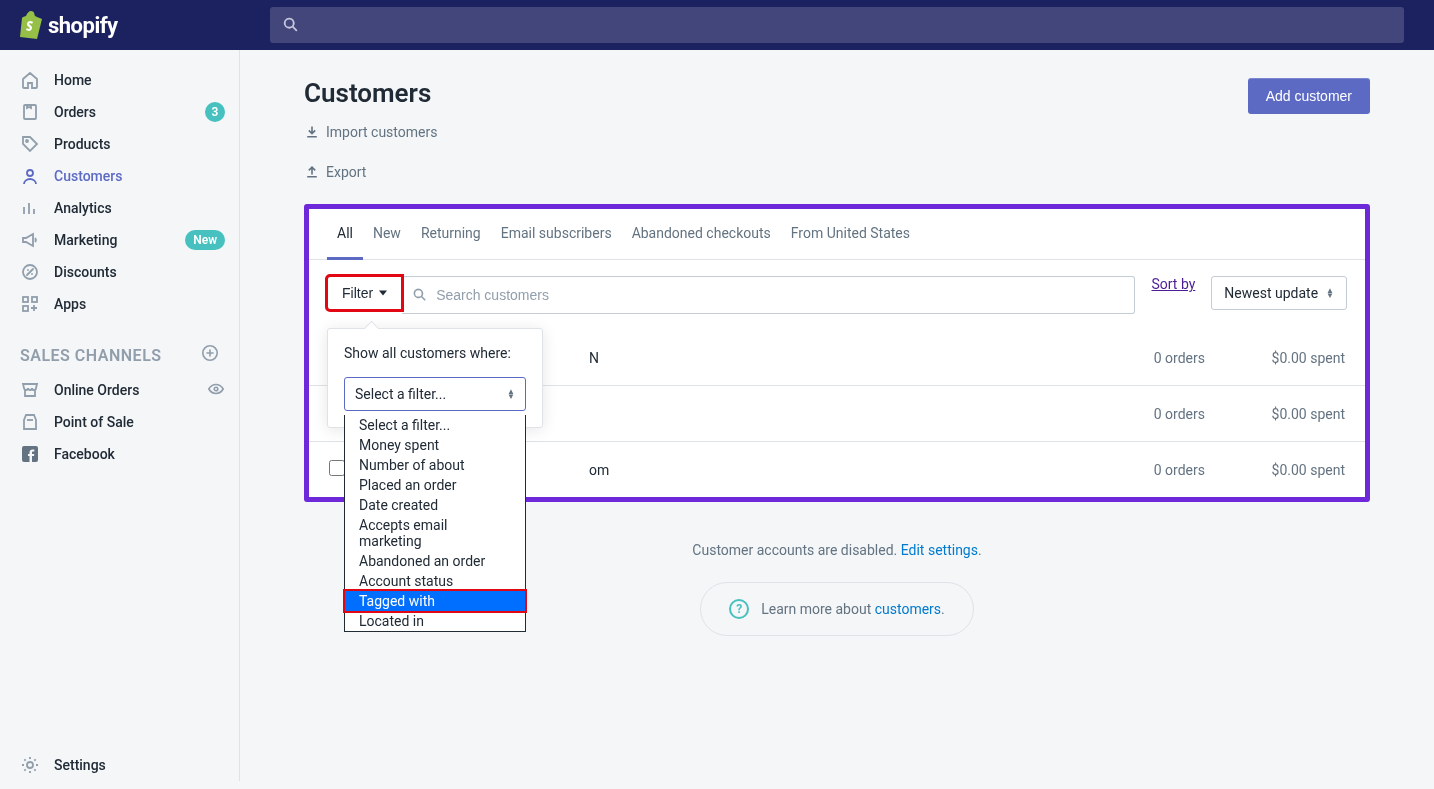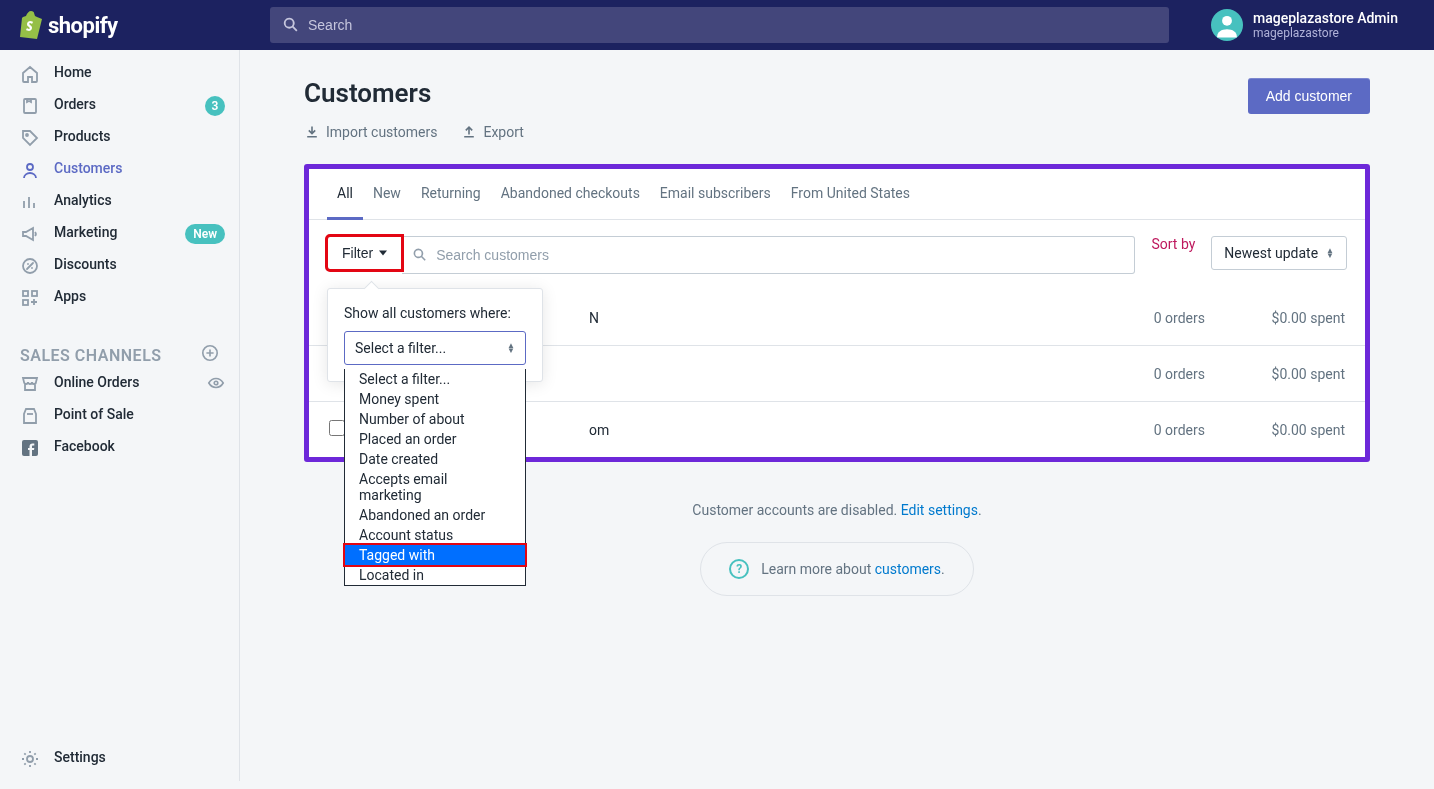--- a/index.html
+++ b/index.html
@@ -14,57 +14,57 @@
 .searchbar input { flex: 1; background: transparent; border: none; color: #fff; font-size: 14px; outline: none; }
 .searchbar input::placeholder { color: #c6c6dd; }
 .user-area { width: 235px; display: flex; align-items: center; gap: 10px; padding-left: 12px; }
 .avatar { width: 32px; height: 32px; border-radius: 50%; background: #47c1bf; display: flex; align-items: center; justify-content: center; }
 .user-names { color: #fff; }
 .user-primary { font-size: 14px; font-weight: 500; }
 .user-secondary { font-size: 12px; color: #b0b2d8; }
 
 .layout { display: flex; height: calc(100vh - 58px); }
 .sidebar { width: 240px; background: #f4f6f8; border-right: 1px solid #dfe3e8; padding-top: 14px; display: flex; flex-direction: column; }
-.nav-item { display: flex; align-items: flex-start; height: 32px; padding: 0 14px 0 20px; cursor: pointer; color: #212b36; gap: 14px; font-weight: 500; }
+.nav-item { display: flex; align-items: center; height: 32px; padding: 0 14px 0 20px; cursor: pointer; color: #212b36; gap: 14px; font-weight: 500; }
 .nav-item.active { color: #5c6ac4; }
 .nav-icon { width: 20px; height: 20px; display: flex; align-items: center; justify-content: center; color: #919eab; }
 .nav-item.active .nav-icon { color: #5c6ac4; }
 .nav-spacer { flex: 1; }
 .nav-badge { background: #47c1bf; color: #fff; border-radius: 10px; min-width: 20px; height: 20px; display: flex; align-items: center; justify-content: center; font-size: 12px; font-weight: 600; }
 .nav-badge.new { background: #47c1bf; padding: 0 8px; }
 .section-head { padding: 24px 20px 8px; color: #919eab; font-size: 16px; font-weight: 600; letter-spacing: 0.5px; display: flex; align-items: center; }
 .section-head .nav-spacer { flex: 1; }
 .nav-right-icon { color: #919eab; }
 .sidebar-footer { margin-top: auto; }
 
 .main { flex: 1; overflow-y: auto; padding: 28px 64px 40px; }
 .page-head { display: flex; align-items: flex-start; margin-bottom: 24px; }
 .page-title-wrap { flex: 1; }
 .page-title { font-size: 26px; font-weight: 600; margin-bottom: 16px; }
-.page-actions { display: flex; gap: 24px; color: #637381; }
+.page-actions { display: flex; gap: 24px; color: #637381; flex-direction: column; }
 .page-action { display: flex; align-items: center; gap: 6px; cursor: pointer; }
 .primary-btn { background: #5c6ac4; color: #fff; border: none; border-radius: 3px; padding: 10px 18px; font-size: 14px; font-weight: 500; cursor: pointer; box-shadow: inset 0 1px 0 rgba(255,255,255,0.2); }
 
 .card { background: #fff; border: 5px solid #6d28d9; border-radius: 3px; }
 .tabs { display: flex; border-bottom: 1px solid #dfe3e8; padding: 0 18px; }
 .tab { padding: 16px 10px; cursor: pointer; color: #637381; }
 .tab.active { color: #212b36; border-bottom: 3px solid #5c6ac4; margin-bottom: -1px; }
 
 .filter-row { display: flex; align-items: flex-start; padding: 16px 18px; gap: 16px; }
 .filter-btn { border: 1px solid #c4cdd5; background: #fff; border-radius: 3px 0 0 3px; padding: 8px 14px; display: flex; align-items: center; gap: 6px; cursor: pointer; font-size: 14px; color: #212b36; position: relative; z-index: 5; }
 .filter-highlight { outline: 3px solid #e30613; outline-offset: -1px; }
 .search-cust { flex: 1; border: 1px solid #c4cdd5; border-left: none; border-radius: 0 3px 3px 0; height: 38px; display: flex; align-items: center; padding: 0 10px; margin-left: -16px; }
 .search-cust input { flex: 1; border: none; outline: none; font-size: 14px; padding-left: 8px; }
 .search-cust input::placeholder { color: #919eab; }
-.sortby { color: #be185d; }
+.sortby { color: #4c1d95; text-decoration: underline; }
 .sort-select { border: 1px solid #c4cdd5; background: #fff; border-radius: 3px; padding: 8px 12px; display: flex; align-items: center; gap: 8px; cursor: pointer; }
 
 .filter-popover { position: absolute; top: 52px; left: 0; width: 216px; background: #fff; border: 1px solid #dfe3e8; border-radius: 3px; box-shadow: 0 2px 16px rgba(0,0,0,0.1); padding: 16px; z-index: 20; }
 .filter-popover::before { content: ''; position: absolute; top: -6px; left: 38px; width: 10px; height: 10px; background: #fff; border-left: 1px solid #dfe3e8; border-top: 1px solid #dfe3e8; transform: rotate(45deg); }
-.popover-label { margin-bottom: 10px; color: #212b36; }
+.popover-label { margin-bottom: 16px; color: #212b36; }
 .select-box { border: 1px solid #5c6ac4; border-radius: 3px; padding: 8px 10px; display: flex; align-items: center; justify-content: space-between; cursor: pointer; position: relative; gap: 10px; }
 .dropdown { position: absolute; top: 37px; left: -1px; right: -1px; background: #fff; border: 1px solid #212b36; border-top: none; z-index: 21; }
 .dd-item { padding: 2px 14px; cursor: pointer; }
 .dd-item.highlighted { background: #006fff; color: #fff; }
 .dd-highlight-box { outline: 2px solid #e30613; }
 
 .customer-table { position: relative; }
 .row { display: flex; align-items: center; padding: 18px 20px; border-bottom: 1px solid #dfe3e8; }
 .row:last-child { border-bottom: none; }
 .row-check { width: 40px; }
@@ -89,33 +89,20 @@
     <svg class="logo-bag" viewBox="0 0 24 28">
         <path fill="#95bf47" d="M19 6l-2-1-1-3c0-1-1-2-3-2s-4 2-5 5l-3 1-1 1-2 19 17 2 5-20-5-2z"></path>
         <path fill="#fff" d="M12 10c-1 0-3 1-3 3s1 2 2 3 1 2 0 2-2-1-2-1l-1 2s2 1 3 1 3-1 3-3-1-2-2-3-1-2 0-2 2 1 2 1l1-2s-1-1-3-1z"></path>
       </svg>
     <span class="logo-text">shopify</span>
   </div>
   <div class="searchbar">
     <svg width="18" height="18" viewBox="0 0 20 20" fill="#c6c6dd">
         <path d="M8 2a6 6 0 014.9 9.5l4.3 4.3-1.4 1.4-4.3-4.3A6 6 0 118 2zm0 2a4 4 0 100 8 4 4 0 000-8z"></path>
       </svg>
-    <input placeholder="Search" style="">
-  </div>
-  <div class="user-area">
-    <div class="avatar">
-      <svg width="28" height="28" viewBox="0 0 20 20" fill="#fff">
-          <circle cx="10" cy="7" r="3.5"></circle>
-          <path d="M3 18c0-3 3-5 7-5s7 2 7 5v1H3z"></path>
-        </svg>
-    </div>
-    <div class="user-names">
-      <div class="user-primary">mageplazastore Admin</div>
-      <div class="user-secondary">mageplazastore</div>
-    </div>
   </div>
 </div>
 
 <div class="layout">
   <div class="sidebar">
     <div class="nav-item">
       <span class="nav-icon">
           <svg width="20" height="20" viewBox="0 0 20 20" fill="none" stroke="currentColor" stroke-width="1.8">
             <path d="M3 9l7-6 7 6v8a1 1 0 01-1 1h-4v-5H8v5H4a1 1 0 01-1-1z"></path>
           </svg>
@@ -263,22 +250,22 @@
         </div>
       </div>
       <button class="primary-btn">Add customer</button>
     </div>
 
     <div class="card">
       <div class="tabs">
         <div class="tab active">All</div>
         <div class="tab">New</div>
         <div class="tab">Returning</div>
+        <div class="tab">Email subscribers</div>
         <div class="tab">Abandoned checkouts</div>
-        <div class="tab">Email subscribers</div>
         <div class="tab">From United States</div>
       </div>
 
       <div class="filter-row">
         <div class="filter-wrap">
           <button class="filter-btn filter-highlight">
             <span>Filter</span>
             <svg width="8" height="6" viewBox="0 0 10 6" fill="#212b36">
                 <path d="M0 0h10L5 6z"></path>
               </svg>

